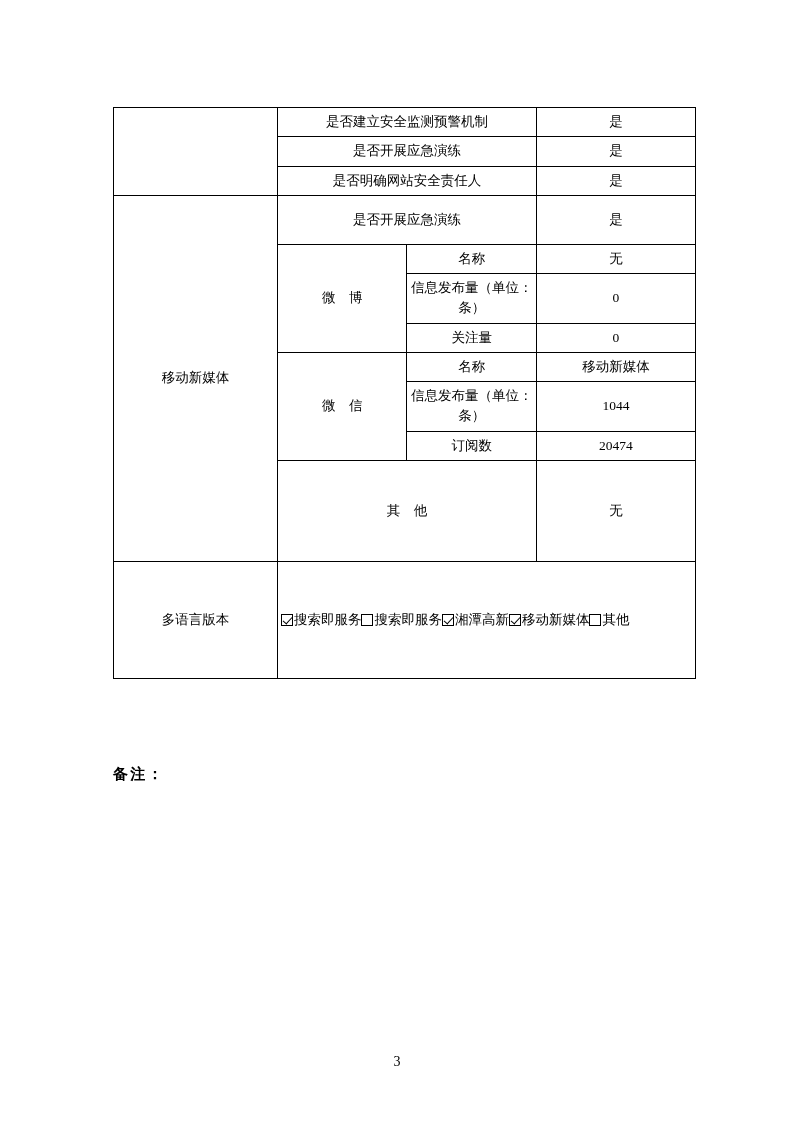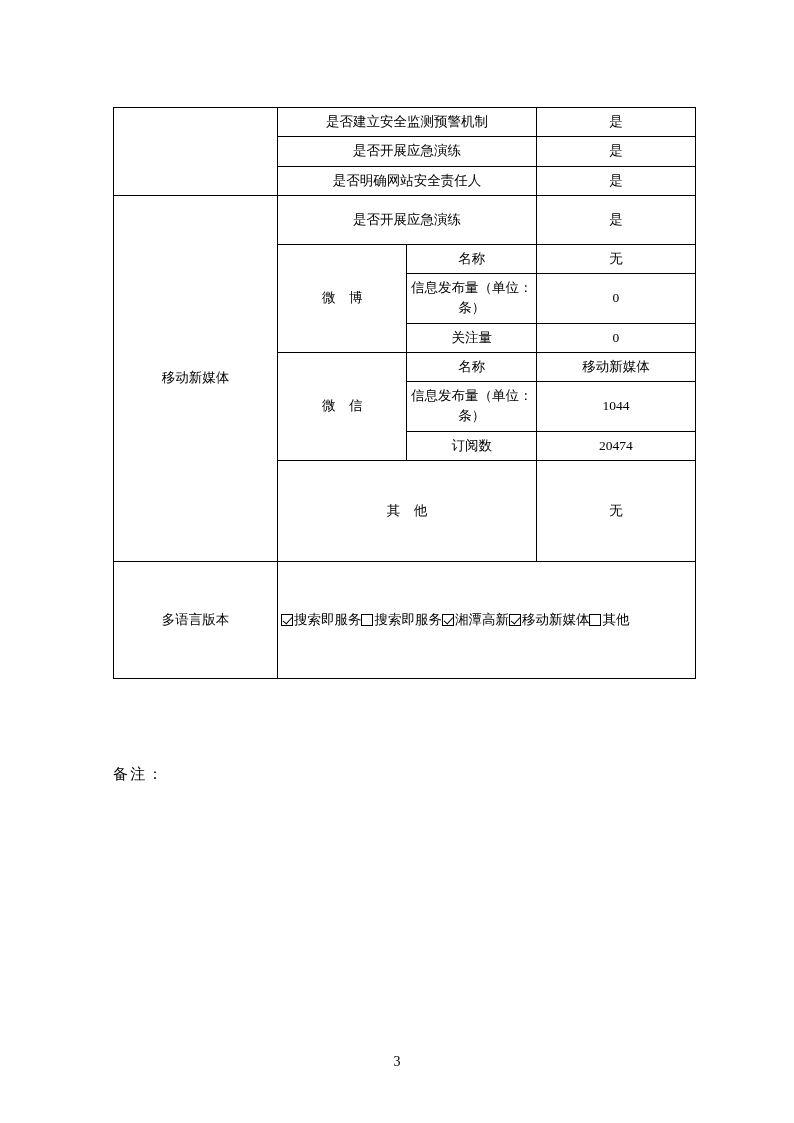--- a/index.html
+++ b/index.html
@@ -88,20 +88,21 @@
     border: solid #000;
     border-width: 0 1.4px 1.4px 0;
     transform: rotate(42deg);
   }
   .remark {
     position: absolute;
     left: 113px;
     top: 753px;
     font-size: 15px;
     letter-spacing: 0.15em;
+    font-weight: bold;
   }
   .page-number {
     position: absolute;
     left: 0;
     width: 794px;
     text-align: center;
     top: 1042px;
     font-size: 14px;
   }
 </style>

